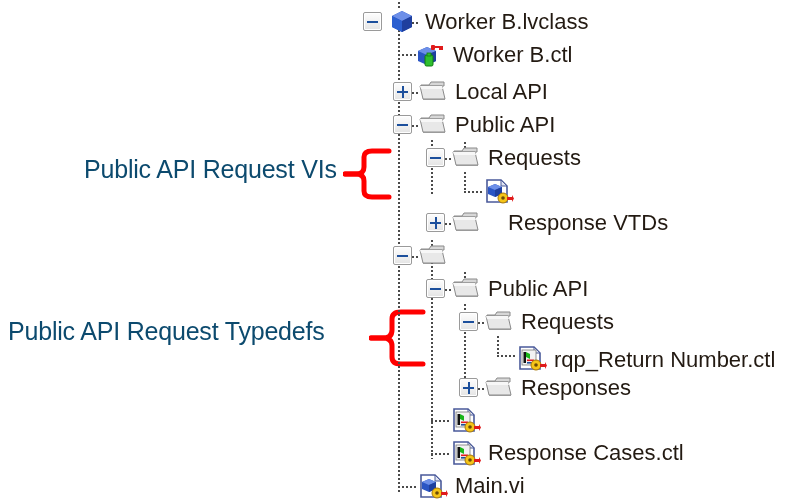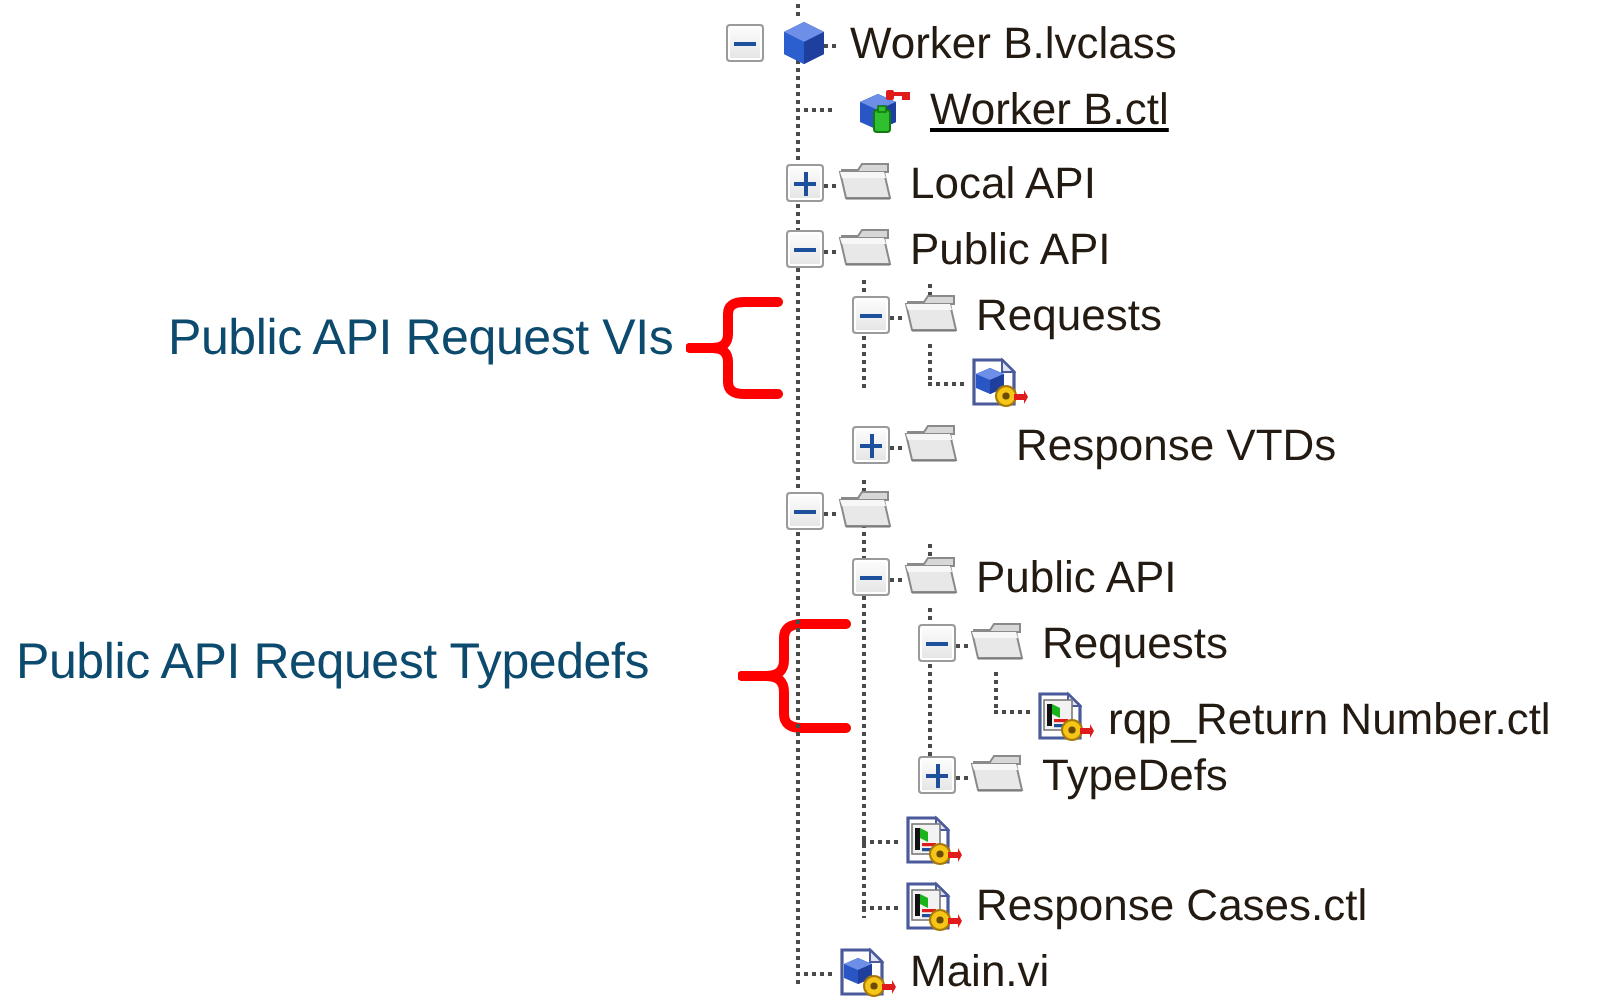--- a/index.html
+++ b/index.html
@@ -169,21 +169,21 @@
       <svg width="28" height="26" viewBox="0 0 28 26">
         <polygon points="14,2 24,7 24,18 14,23 4,18 4,7" fill="#2a55c4"></polygon>
         <polygon points="14,2 24,7 14,12 4,7" fill="#6d8fe8"></polygon>
         <polygon points="14,12 24,7 24,18 14,23" fill="#1f3f9e"></polygon>
         <polygon points="14,12 4,7 4,18 14,23" fill="#2b5fd0"></polygon>
       </svg>
     </span>
     <span class="row-label">Worker B.lvclass</span>
   </div>
 
-  <div class="row" style="left:428px; top:38px;text-decoration:underline;">
+  <div class="row" style="left:416px; top:38px;">
     <span class="icon">
       <svg width="30" height="26" viewBox="0 0 30 26">
         <polygon points="11,5 20,9 20,19 11,23 2,19 2,9" fill="#2a55c4"></polygon>
         <polygon points="11,5 20,9 11,13 2,9" fill="#6d8fe8"></polygon>
         <polygon points="11,13 20,9 20,19 11,23" fill="#1f3f9e"></polygon>
         <rect x="9" y="13" width="8" height="11" rx="1.5" fill="#2fbf2f" stroke="#127a12" stroke-width="1"></rect>
         <rect x="11" y="11" width="4" height="3" fill="#2fbf2f" stroke="#127a12" stroke-width="0.8"></rect>
         <path d="M17,4 L27,4 L27,8 L23,8 L23,6 L17,6 Z" fill="#e01b1b"></path>
         <rect x="15" y="3" width="4" height="5" rx="1" fill="#e01b1b"></rect>
       </svg>
@@ -319,21 +319,21 @@
   <div class="expander plus" style="left:459px; top:378px;"></div>
   <div class="row" style="left:484px; top:371px;">
     <span class="icon">
       <svg width="30" height="24" viewBox="0 0 30 24">
         <path d="M3,6 L11,6 L13,3 L26,3 L26,7 L3,7 Z" fill="#d7d7d7" stroke="#8a8a8a" stroke-width="1"></path>
         <path d="M2,7 L24,7 L27,20 L5,20 Z" fill="#e8e8e8" stroke="#8a8a8a" stroke-width="1"></path>
         <path d="M2,7 L24,7 L25,10 L3,10 Z" fill="#f7f7f7"></path>
         <path d="M5,20 L27,20 L27,21 L5,21 Z" fill="#6f6f6f" opacity="0.5"></path>
       </svg>
     </span>
-    <span class="row-label">TypeDefs</span>
+    <span class="row-label">Responses</span>
   </div>
 
   <div class="row" style="left:451px; top:403px;">
     <span class="icon">
       <svg width="30" height="28" viewBox="0 0 30 28">
         <path d="M3,2 L17,2 L23,8 L23,24 L3,24 Z" fill="#ffffff" stroke="#4a5a9a" stroke-width="1.6"></path>
         <path d="M17,2 L23,8 L17,8 Z" fill="#dfe3f2" stroke="#4a5a9a" stroke-width="1"></path>
         <rect x="5" y="5" width="14" height="15" fill="#f2f2f2" stroke="#7a7a7a" stroke-width="0.8"></rect>
         <rect x="6.5" y="7" width="2.5" height="11" fill="#111111"></rect>
         <path d="M9,7 L13,9 L13,14 L9,12 Z" fill="#19b419"></path>

